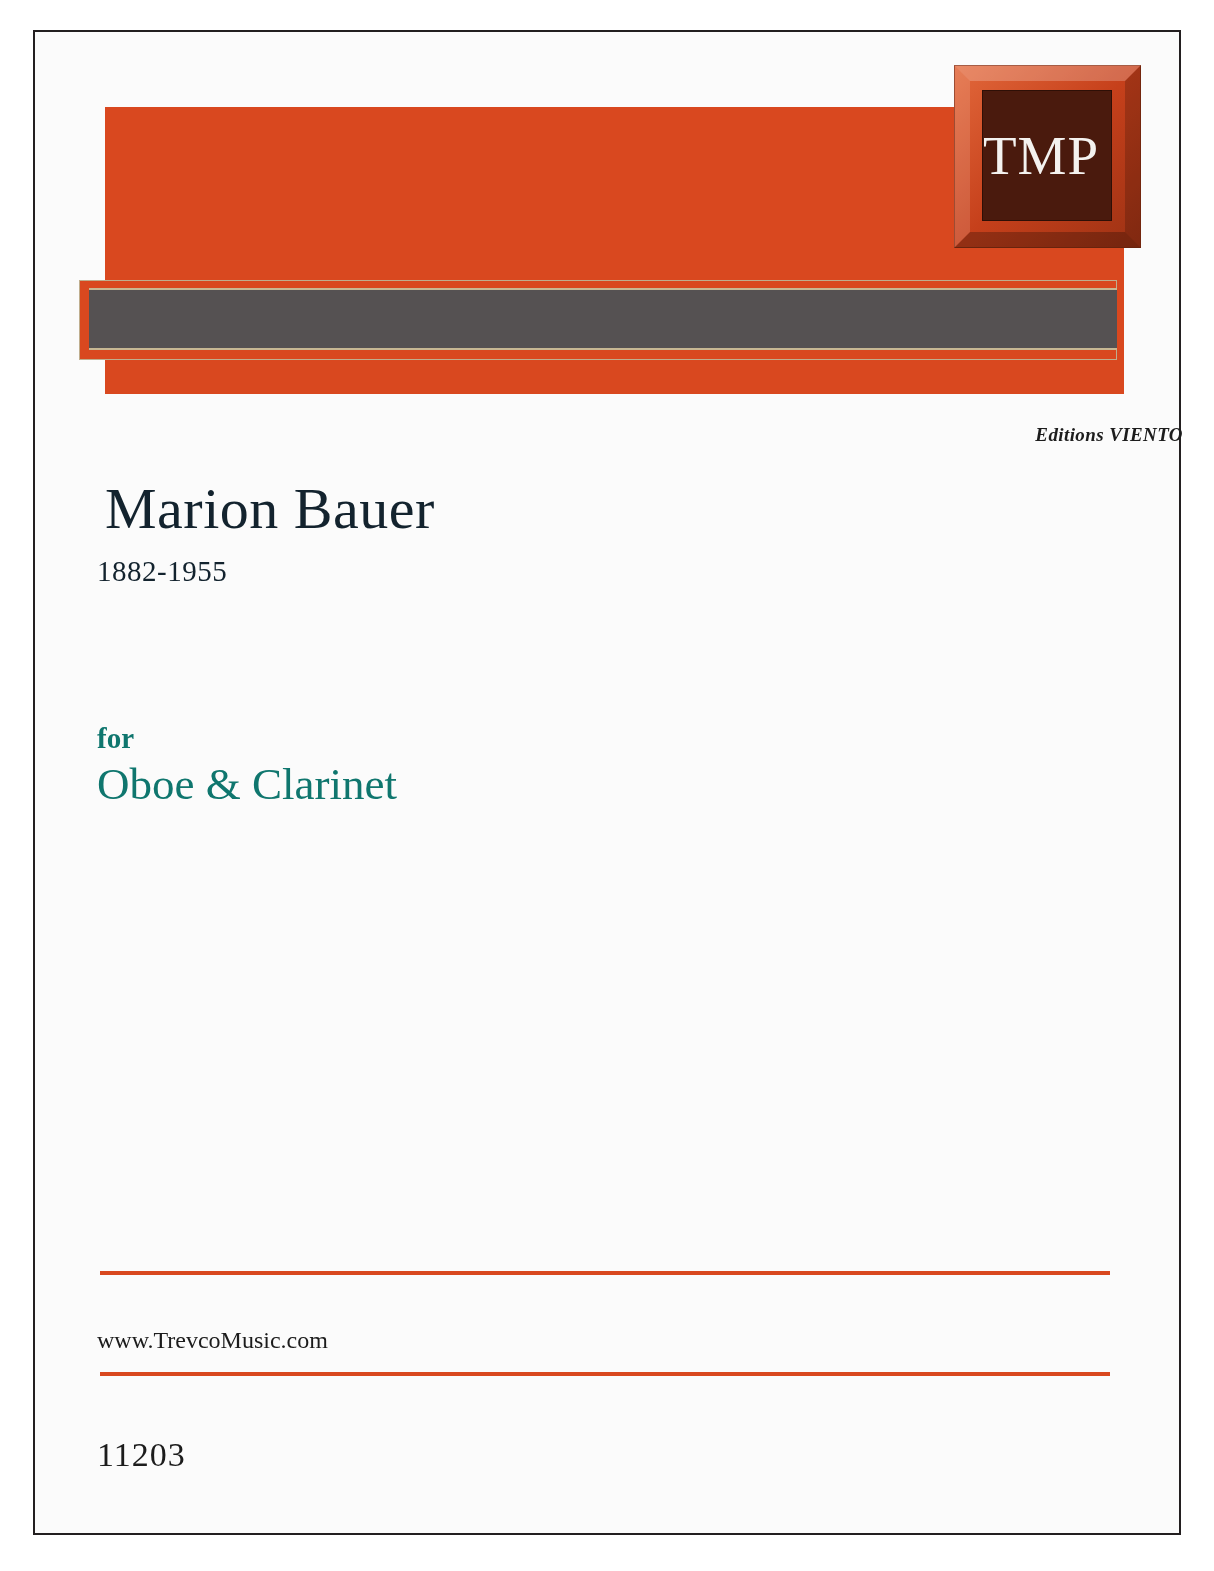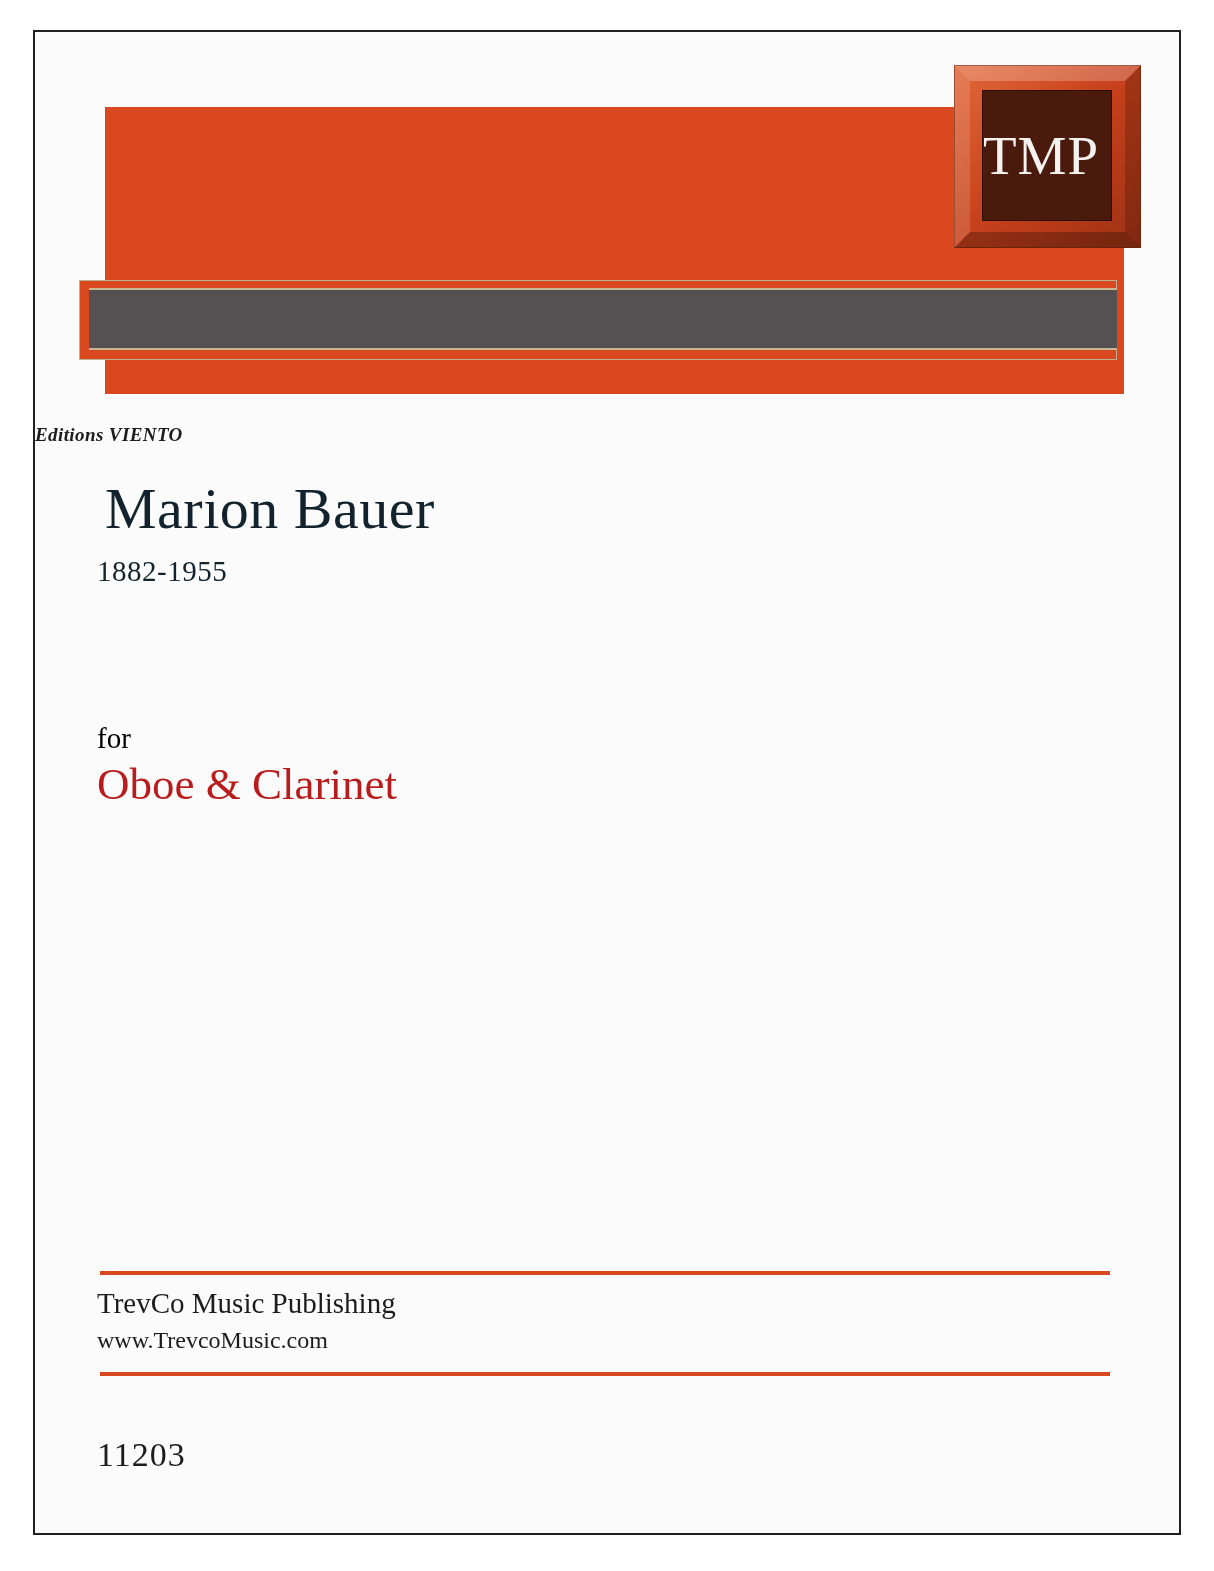--- a/index.html
+++ b/index.html
@@ -104,21 +104,21 @@
     letter-spacing: 1px;
     line-height: 1;
   }
 
   
   .imprint {
     position: absolute;
     left: 0;
     top: 392px;
     width: 1148px;
-    text-align: left;
+    text-align: right;
     font-style: italic;
     font-weight: bold;
     font-size: 19px;
     color: #1c1c1c;
     letter-spacing: 0.4px;
   }
 
   .composer {
     position: absolute;
     left: 70px;
@@ -143,28 +143,29 @@
     font-size: 63px;
     color: #13232e;
     white-space: nowrap;
     letter-spacing: 0.2px;
   }
   .for-label {
     position: absolute;
     left: 62px;
     top: 690px;
     font-size: 29px;
-    color: #000000;
+    color: #0f766e;
+    font-weight: bold;
   }
   .instrumentation {
     position: absolute;
     left: 62px;
     top: 726px;
     font-size: 45px;
-    color: #b91c1c;
+    color: #0f766e;
     white-space: nowrap;
   }
 
   
   .rule {
     position: absolute;
     left: 65px;
     width: 1010px;
     height: 4px;
     background: #d9481f;
@@ -218,19 +219,18 @@
   </div>
 
   <div class="imprint">Editions VIENTO</div>
 
   <div class="composer">Marion Bauer</div>
   <div class="dates">1882-1955</div>
   <div class="for-label">for</div>
   <div class="instrumentation">Oboe &amp; Clarinet</div>
 
   <div class="rule rule-top"></div>
-  <div class="pub-name">TrevCo Music Publishing</div>
   <div class="pub-url">www.TrevcoMusic.com</div>
   <div class="rule rule-bottom"></div>
 
   <div class="catalog">11203</div>
 
 </div>
 
 </body></html>

